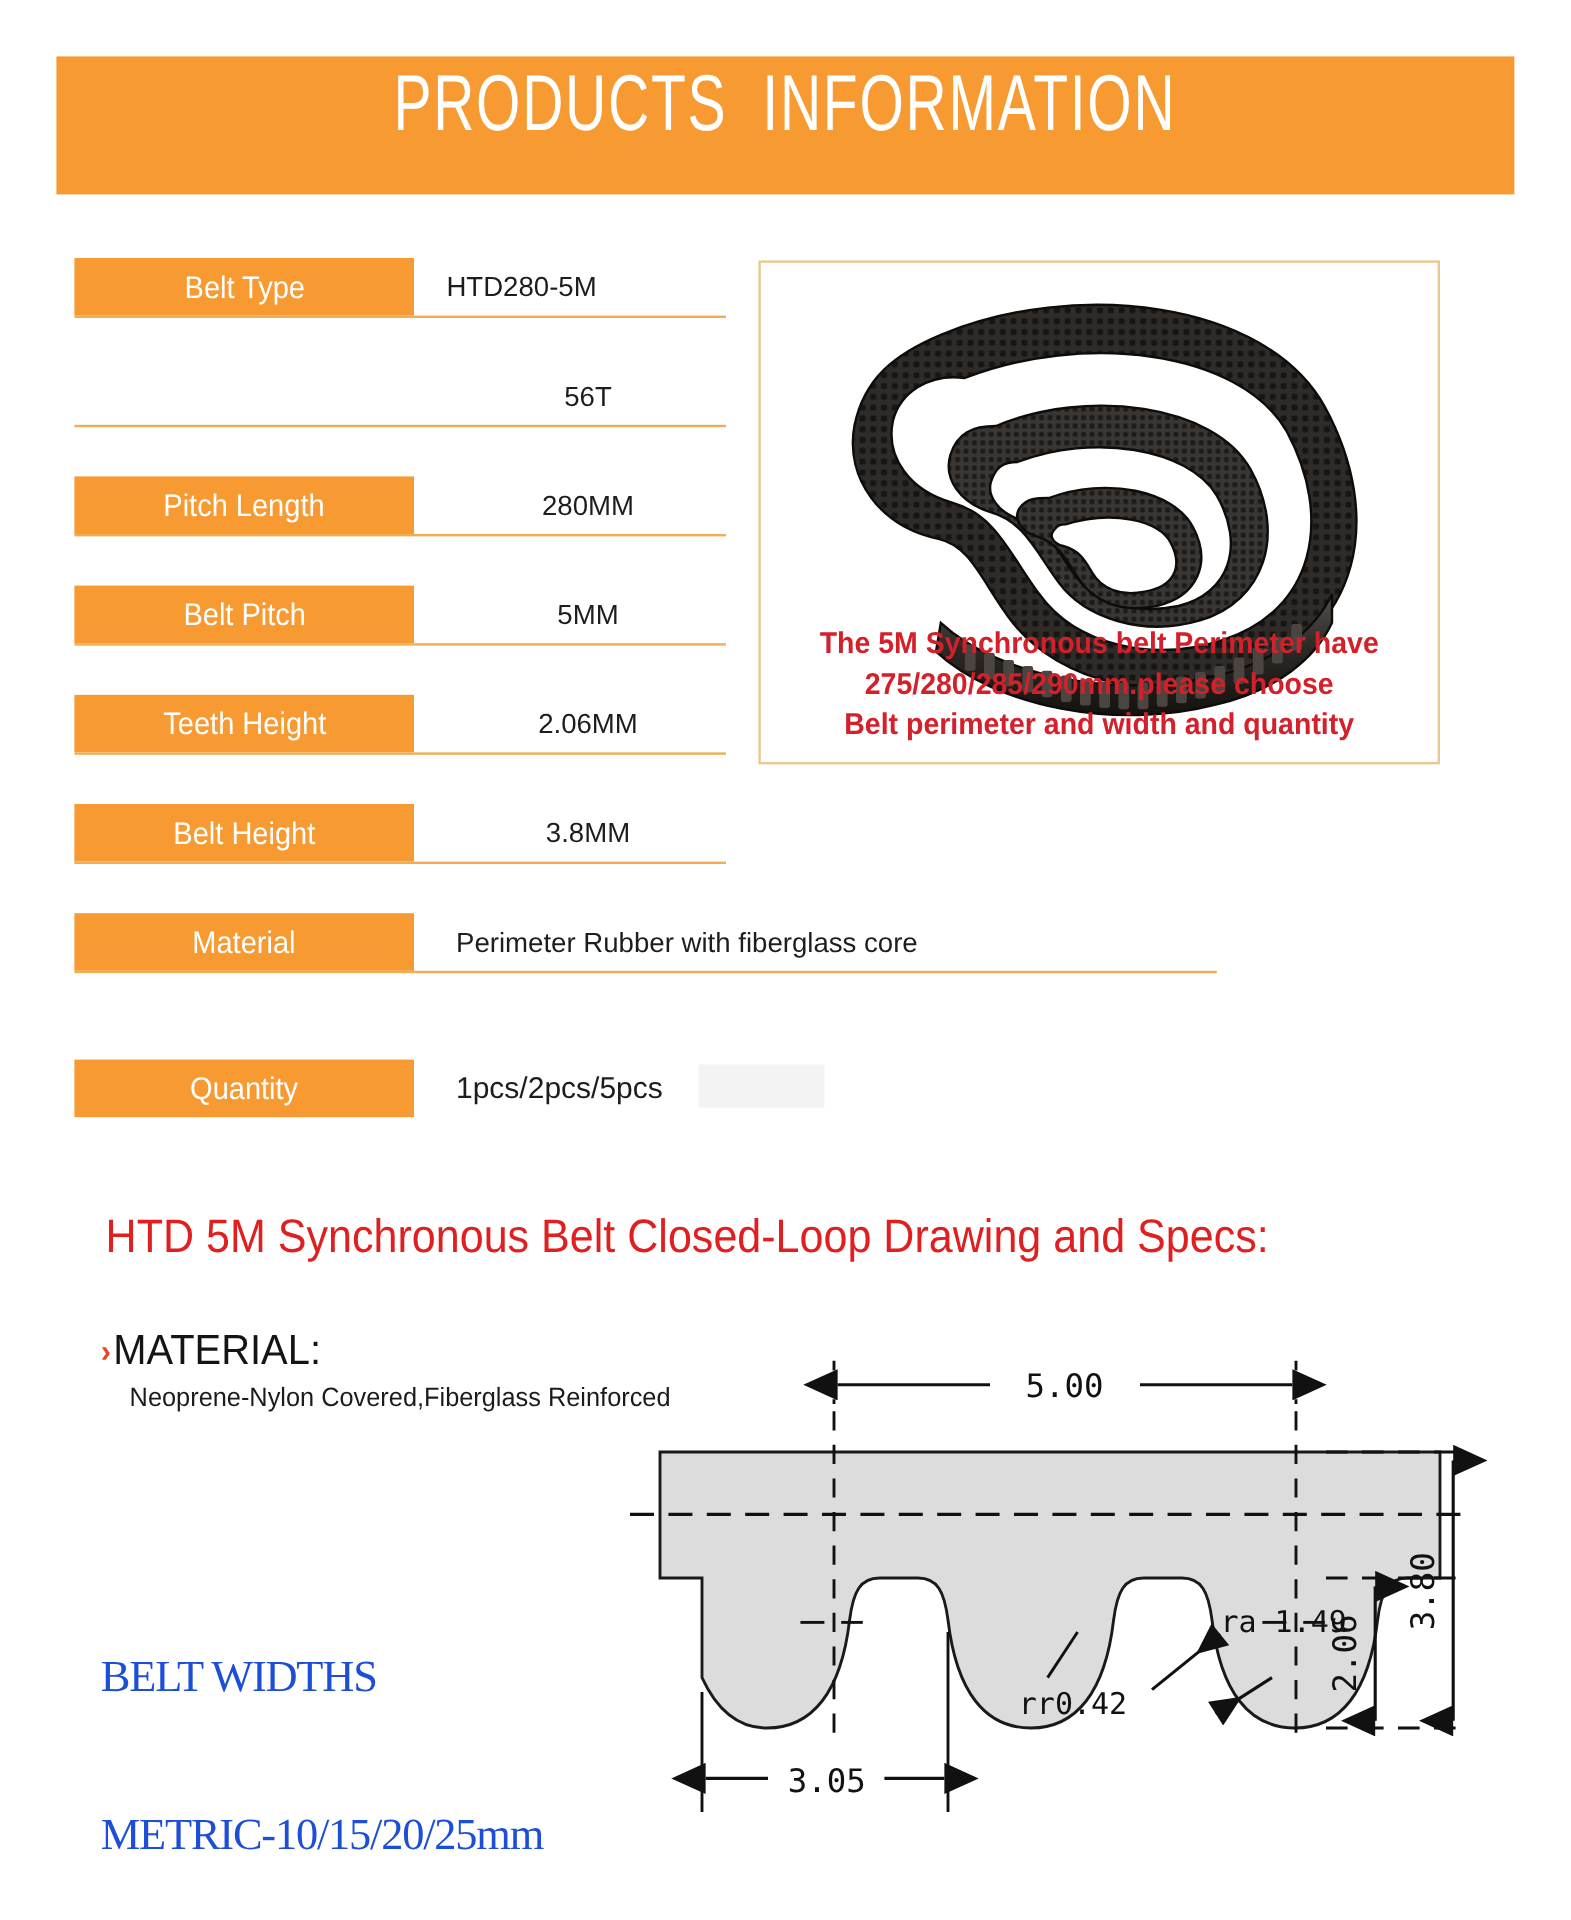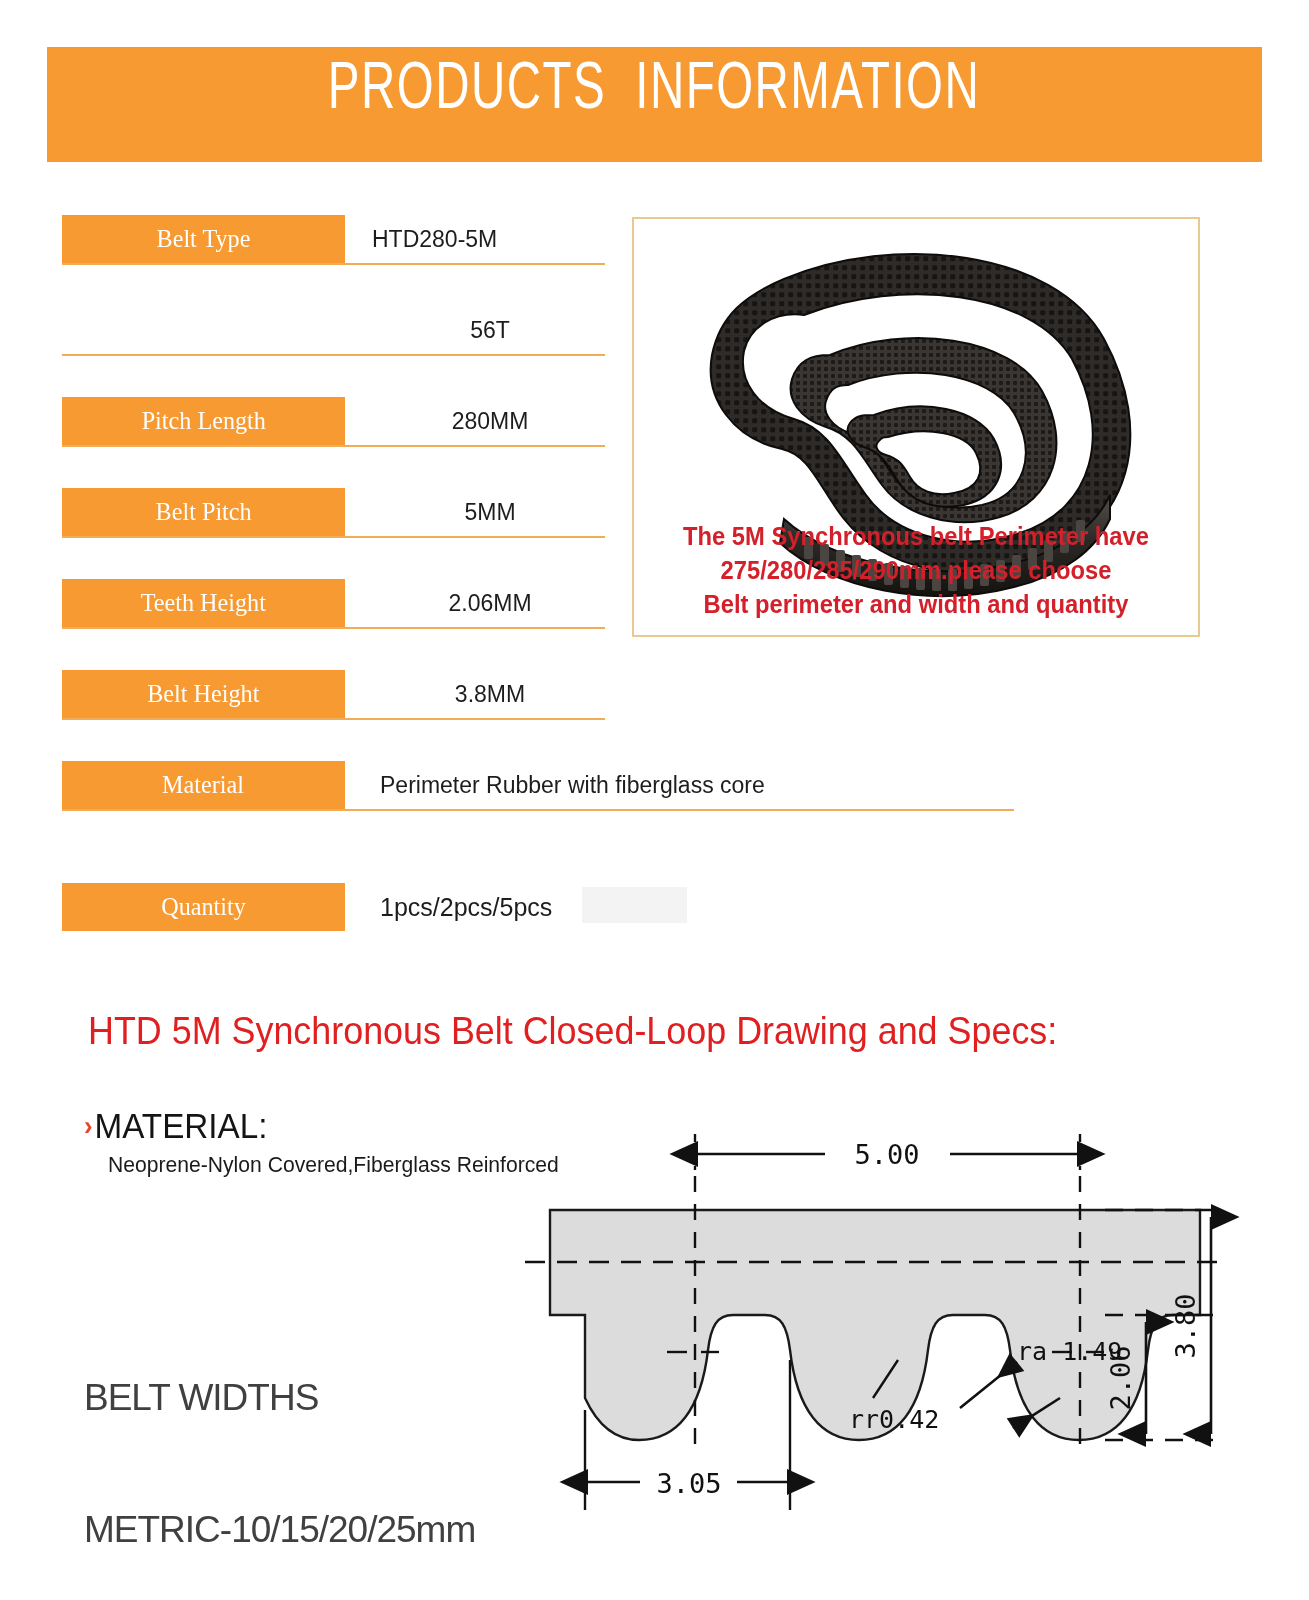--- a/index.html
+++ b/index.html
@@ -53,21 +53,20 @@
   .chip {
     position: absolute;
     left: 0;
     top: 0;
     width: 283px;
     height: 48px;
     background: #f79a31;
     display: flex;
     align-items: center;
     justify-content: center;
-    font-family: Liberation Serif, serif;
   }
   .chip-label {
     color: #ffffff;
     font-size: 26px;
     transform: scaleX(0.93);
     white-space: nowrap;
   }
   .value {
     position: absolute;
     left: 310px;
@@ -177,24 +176,24 @@
     white-space: nowrap;
     transform: scaleX(0.96);
     transform-origin: left center;
   }
 
   
   .belt-widths {
     position: absolute;
     left: 84px;
     top: 1288px;
-    font-family: Liberation Sans, sans-serif;
+    font-family: Liberation Serif, serif;
     font-size: 37px;
     line-height: 44px;
-    color: #404040;
+    color: #1d4ed8;
     white-space: pre;
     letter-spacing: -1px;
   }
 
   
   .drawing {
     position: absolute;
     left: 505px;
     top: 1110px;
     width: 740px;

